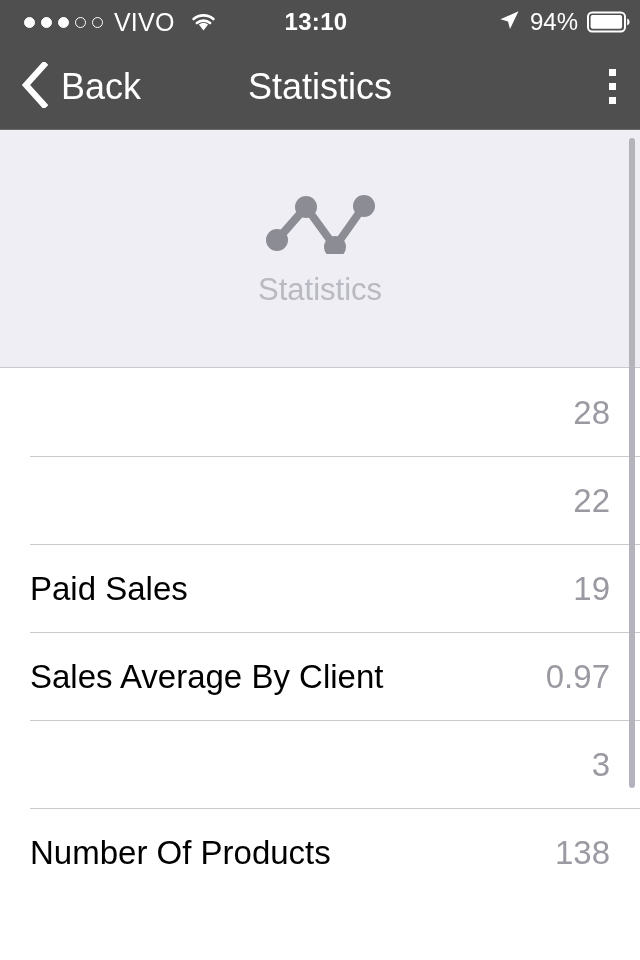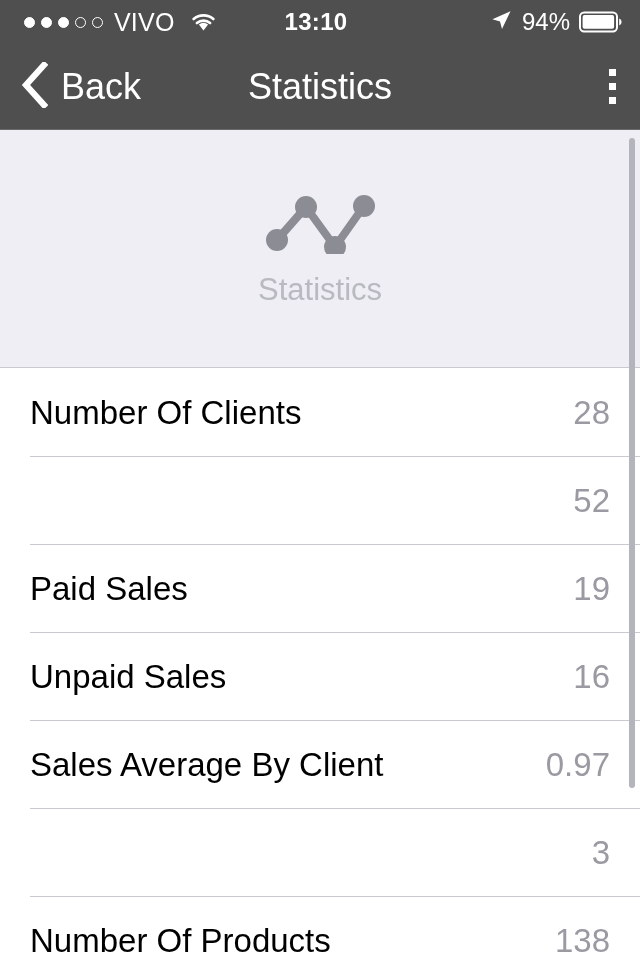--- a/index.html
+++ b/index.html
@@ -42,21 +42,21 @@
   #status-time {
     position:absolute; left:0; right:8px;
     text-align:center;
     font-size:24px; font-weight:700;
     letter-spacing:.3px; line-height:1;
   }
 
   #status-right {
     margin-left:auto;
     display:flex; align-items:center;
-    padding-right:17px; gap:9px;
+    padding-right:9px; gap:9px;
   }
   #battery-pct { font-size:24px; font-weight:400; line-height:1; }
   #battery-icon { display:flex; align-items:center; }
 
   
   #nav-bar {
     height:86px;
     background:#4f4f4f;
     border-bottom:1px solid #6b6b6b;
     display:flex; align-items:center;
@@ -217,37 +217,32 @@
     </svg>
   </span>
 
   <div id="hero-caption">Statistics</div>
 
 </div>
 
 <div id="stats-list">
 
   <div class="stat-row">
-    <span class="stat-label">Number Of Clients</span>
     <span class="stat-value">28</span>
   </div>
 
   <div class="stat-row">
-    <span class="stat-value">52</span>
+    <span class="stat-value">22</span>
   </div>
 
   <div class="stat-row">
     <span class="stat-label">Paid Sales</span>
     <span class="stat-value">19</span>
   </div>
 
-  <div class="stat-row">
-    <span class="stat-label">Unpaid Sales</span>
-    <span class="stat-value">16</span>
-  </div>
 
   <div class="stat-row">
     <span class="stat-label">Sales Average By Client</span>
     <span class="stat-value">0.97</span>
   </div>
 
   <div class="stat-row">
     <span class="stat-value">3</span>
   </div>
 

